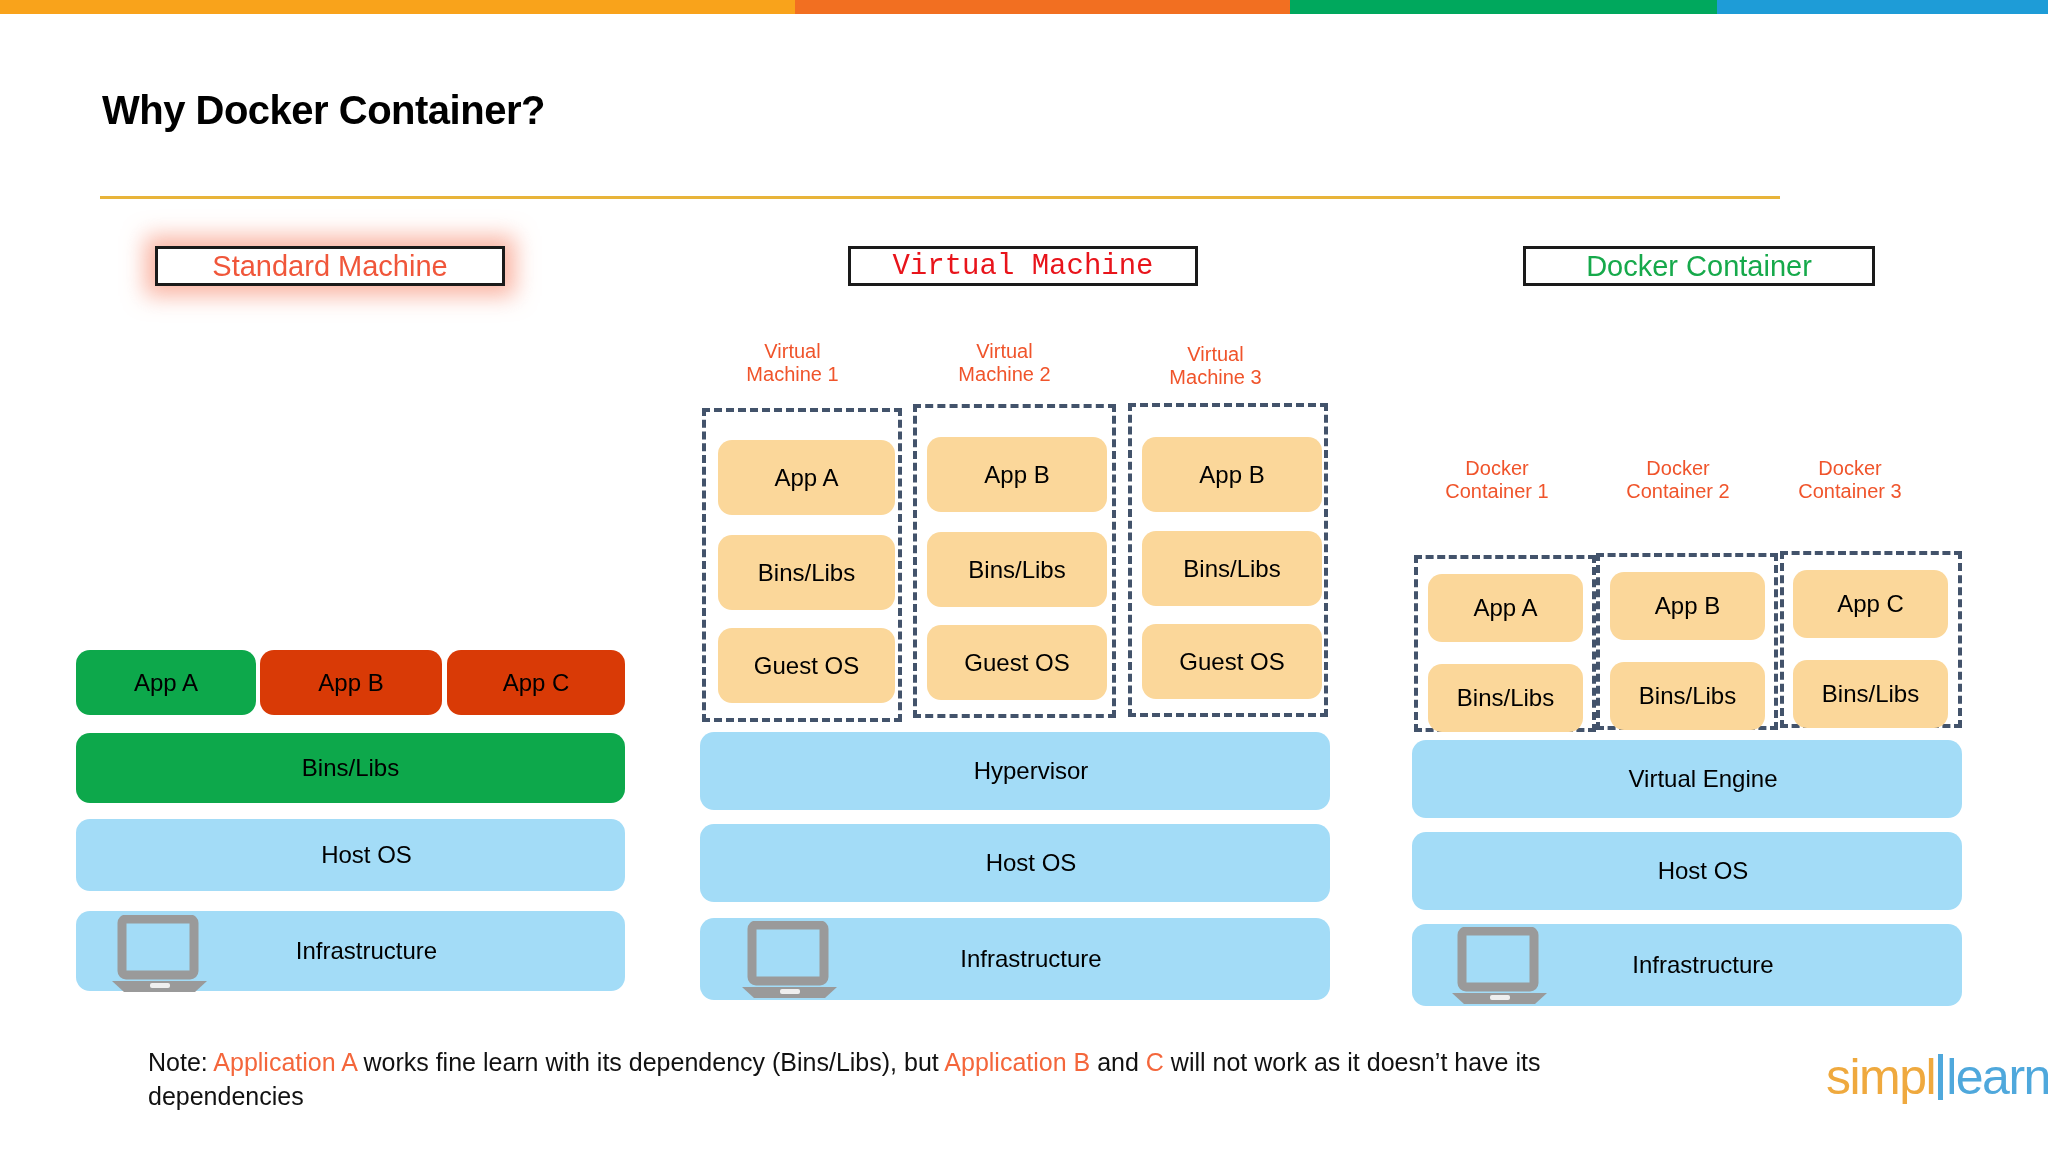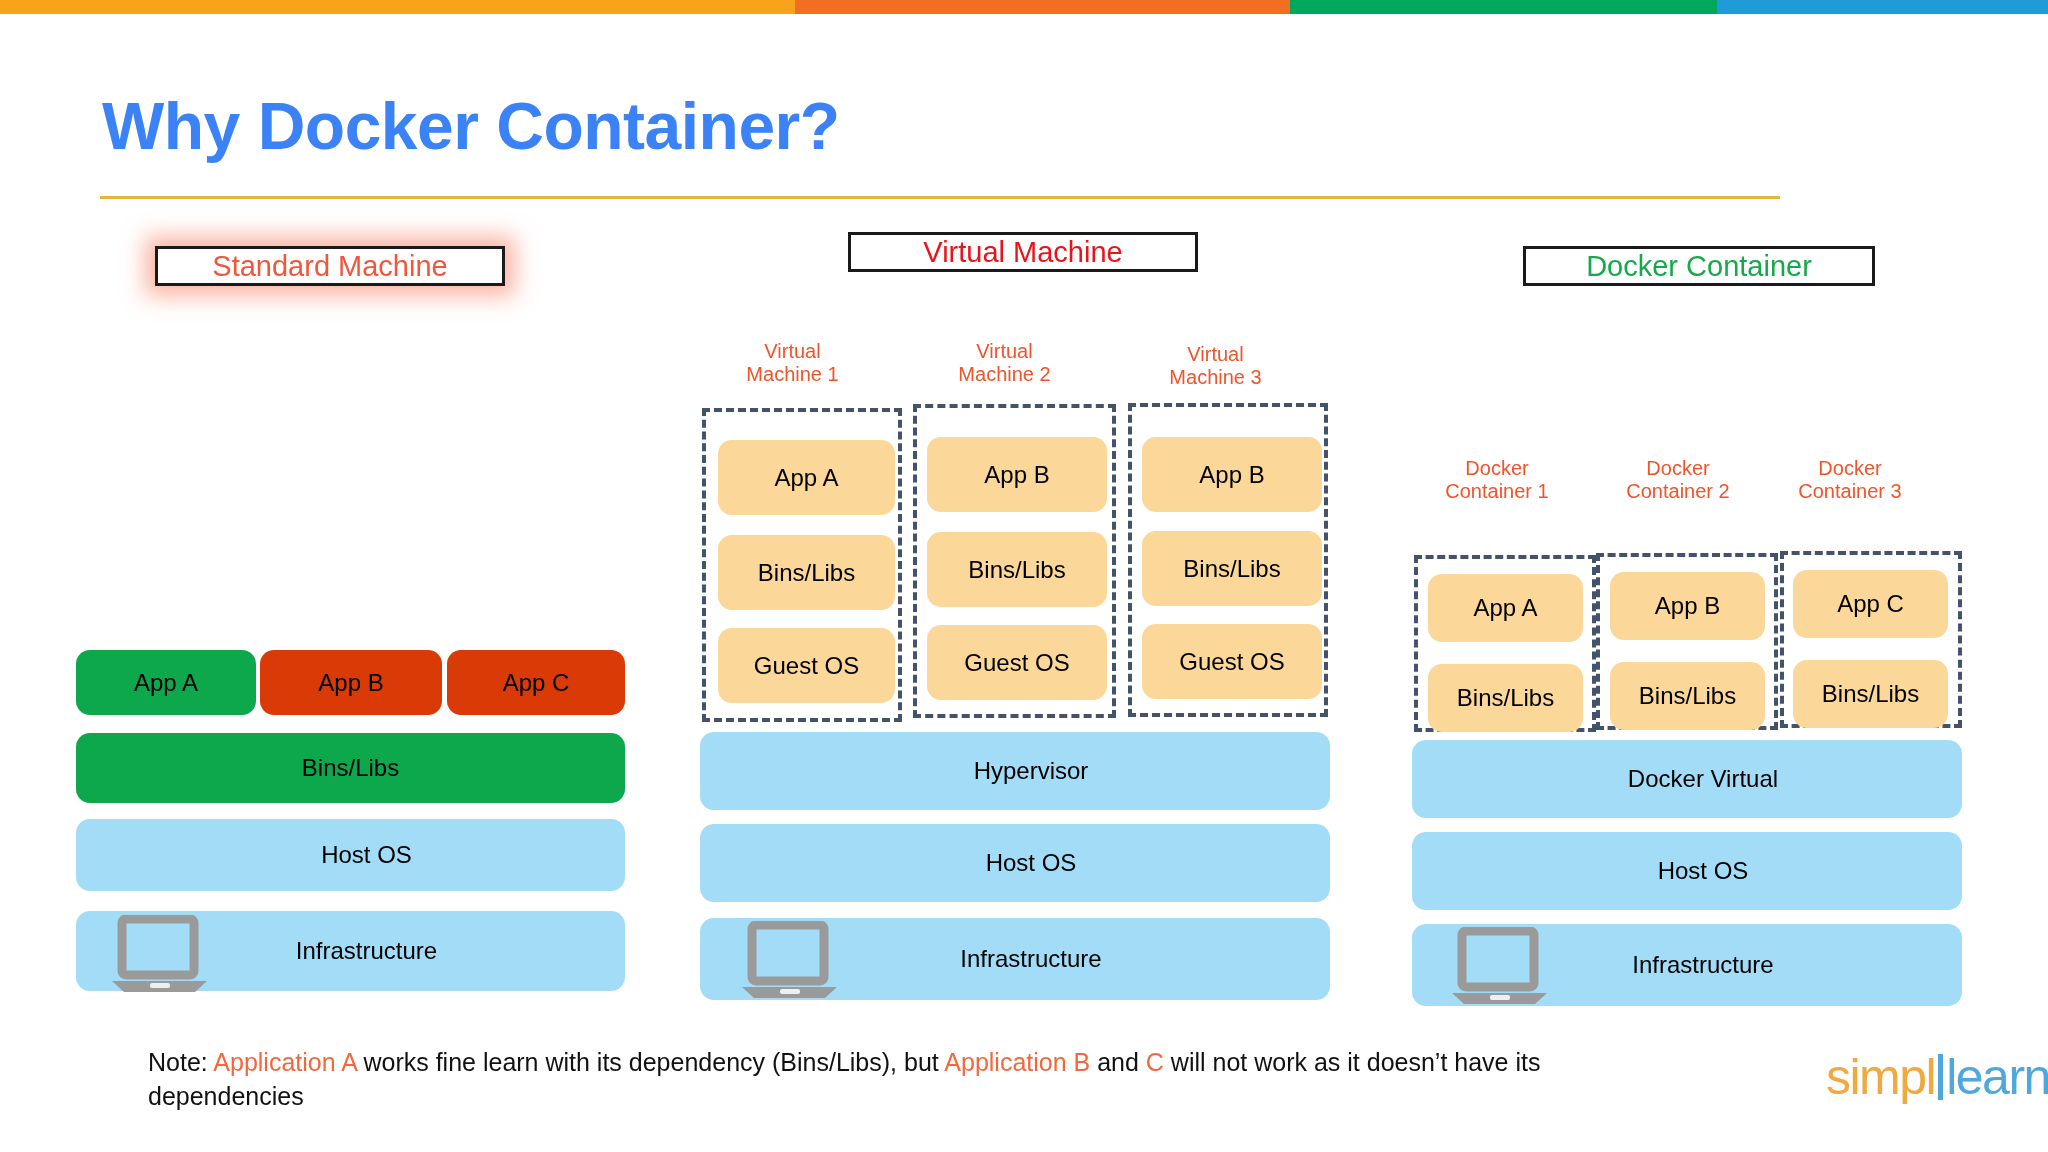--- a/index.html
+++ b/index.html
@@ -19,23 +19,23 @@
     position: absolute; top: 0; left: 0;
     width: 2048px; height: 14px;
     display: flex;
   }
   #topbar .seg { height: 100%; }
 
   
   #page-title {
     position: absolute;
     left: 102px; top: 88px;
-    font-size: 66px;
+    font-size: 40px;
     font-weight: bold;
-    color: #3b82f6;
+    color: #000000;
     letter-spacing: -0.5px;
     white-space: nowrap;
   }
   #title-rule {
     position: absolute;
     left: 100px; top: 196px;
     width: 1680px; height: 3px;
     background: #E8B43A;
   }
 
@@ -50,22 +50,23 @@
     justify-content: center;
     font-size: 29px;
     height: 40px;
   }
   #hdr-standard {
     left: 155px; top: 246px; width: 350px;
     color: #F0563A;
     box-shadow: 0 0 22px 10px rgba(245,120,90,0.55);
   }
   #hdr-vm {
-    left: 848px; top: 232px; width: 350px;
+    left: 848px; top: 246px; width: 350px;
     color: #E8141B;
+    font-family: Liberation Mono, monospace;
   }
   #hdr-docker {
     left: 1523px; top: 246px; width: 352px;
     color: #16A94B;
   }
 
   
   .blk {
     position: absolute;
     box-sizing: border-box;
@@ -262,21 +263,21 @@
 </div>
 
 <div class="blk peach" style="left:1793px;top:570px;width:155px;height:68px;">
   <span>App C</span>
 </div>
 <div class="blk peach" style="left:1793px;top:660px;width:155px;height:68px;">
   <span>Bins/Libs</span>
 </div>
 
 <div class="blk blue" style="left:1412px;top:740px;width:550px;height:78px;">
-  <span>Docker Virtual</span>
+  <span>Virtual Engine</span>
 </div>
 <div class="blk blue" style="left:1412px;top:832px;width:550px;height:78px;">
   <span>Host OS</span>
 </div>
 <div class="blk blue" style="left:1412px;top:924px;width:550px;height:82px;">
   <span>Infrastructure</span>
 </div>
 <svg class="laptop" style="left:1450px;top:927px;" width="105" height="80" viewBox="0 0 105 80">
   <rect x="12" y="4" width="72" height="56" rx="4" fill="none" stroke="#9A9A9A" stroke-width="9"></rect>
   <path d="M2 66 h95 l-12 11 h-71 z" fill="#9A9A9A"></path>

